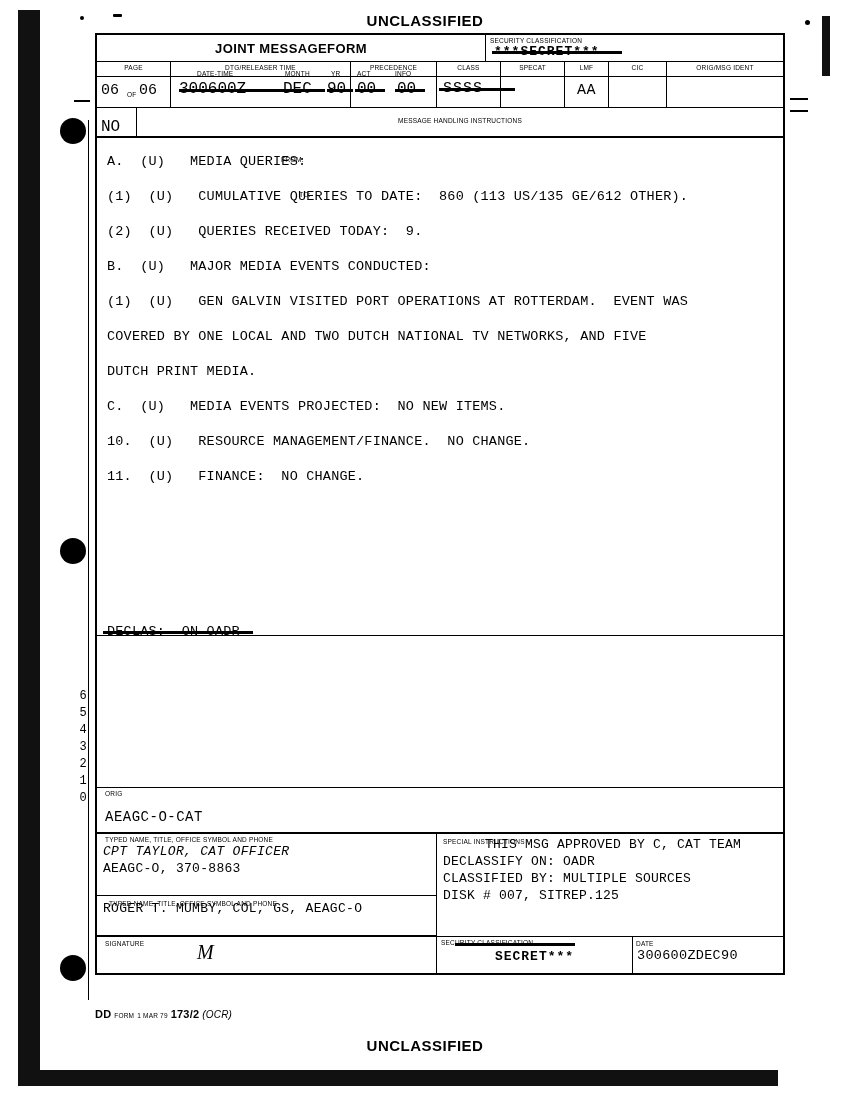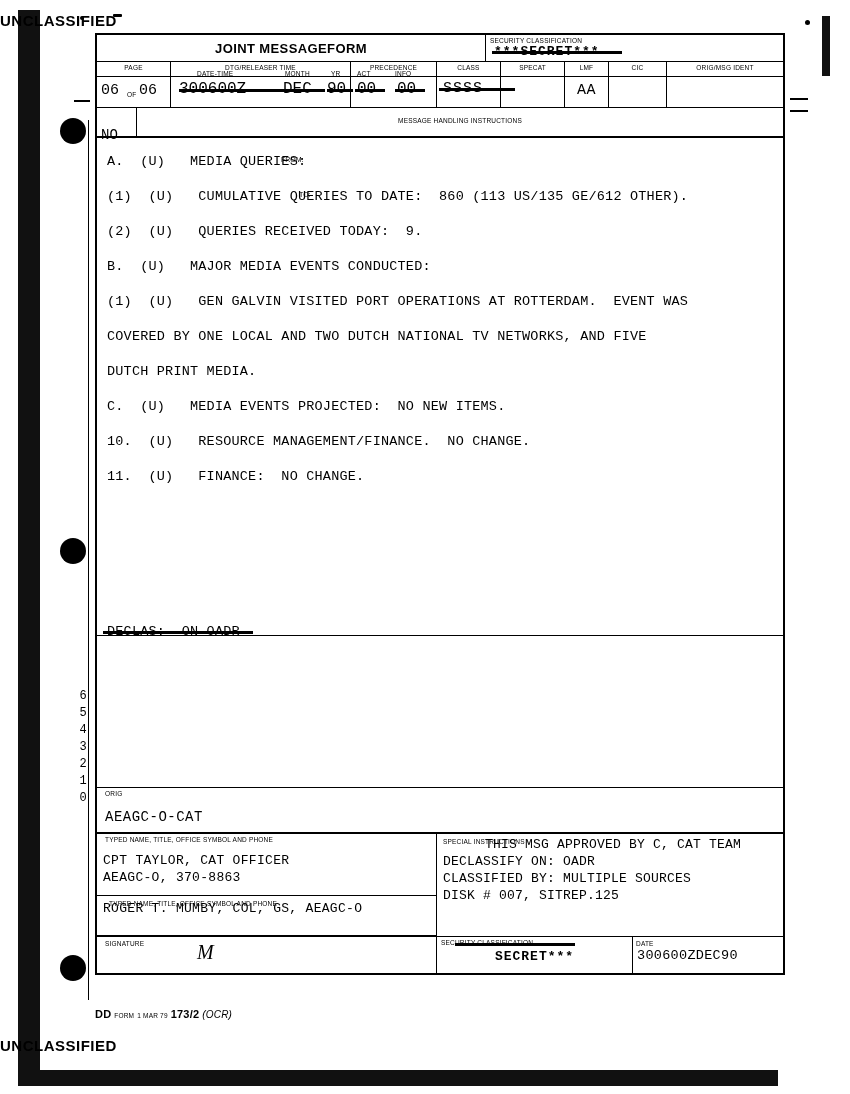--- a/index.html
+++ b/index.html
@@ -43,20 +43,21 @@
   }
   .tick {
     position: absolute;
     background: #000;
     height: 2px;
   }
 
   .stamp-top, .stamp-bottom {
     position: absolute;
     width: 100%;
+    text-align: center;
     font-family: "Liberation Sans", sans-serif;
     font-size: 15px;
     letter-spacing: 0.5px;
     font-weight: 600;
   }
   .stamp-top { top: 12px; left: 0; }
   .stamp-bottom { top: 1037px; left: 0; }
 
   
   .form {
@@ -394,21 +395,21 @@
     <div class="cell" style="width:58px;">
       <div class="val mono"></div>
     </div>
     <div class="cell" style="flex:1;">
       <div class="val mono"></div>
     </div>
   </div>
 
   <div class="row band4">
     <div class="cell" style="width:40px; position:relative;">
-      <span class="mono" style="position:absolute; left:4px; top:19px; font-size:14px;">NO</span>
+      <span class="mono" style="position:absolute; left:4px; top:10px; font-size:16px;">NO</span>
     </div>
     <div class="cell" style="flex:1; position:relative;">
       <div class="hdr-label" style="padding-top:9px;">MESSAGE HANDLING INSTRUCTIONS</div>
     </div>
   </div>
 
   <div class="body-area">
     <div style="position:absolute; left:184px; top:18px; font-size:7px;">FROM:</div>
     <div style="position:absolute; left:202px; top:53px; font-size:7px;">TO:</div>
 
@@ -430,21 +431,21 @@
 
   <div class="orig-area">
     <div class="tiny">ORIG</div>
     <div class="orig-val">AEAGC-O-CAT</div>
   </div>
 
   <div class="sig-block">
     <div class="sig-left">
       <div class="sig-seg seg-h">
         <div class="overlay-label" style="left:8px; top:2px;">TYPED NAME, TITLE, OFFICE SYMBOL AND PHONE</div>
-        <div class="typed" style="margin-top:16px;">CPT TAYLOR, CAT OFFICER</div>
+        <div class="typed" style="margin-top:7px;font-style:italic;">CPT TAYLOR, CAT OFFICER</div>
         <div class="typed">AEAGC-O, 370-8863</div>
       </div>
       <div class="sig-seg seg-h2">
         <div class="overlay-label" style="left:12px; top:4px;">TYPED NAME, TITLE, OFFICE SYMBOL AND PHONE</div>
         <div class="typed" style="margin-top:2px;">ROGER T. MUMBY, COL, GS, AEAGC-O</div>
       </div>
     </div>
     <div class="sig-right">
       <div class="overlay-label" style="position:static;">SPECIAL INSTRUCTIONS</div>
       <div class="approved" style="margin-top:-9px;text-align:center;">THIS MSG APPROVED BY C, CAT TEAM</div>

